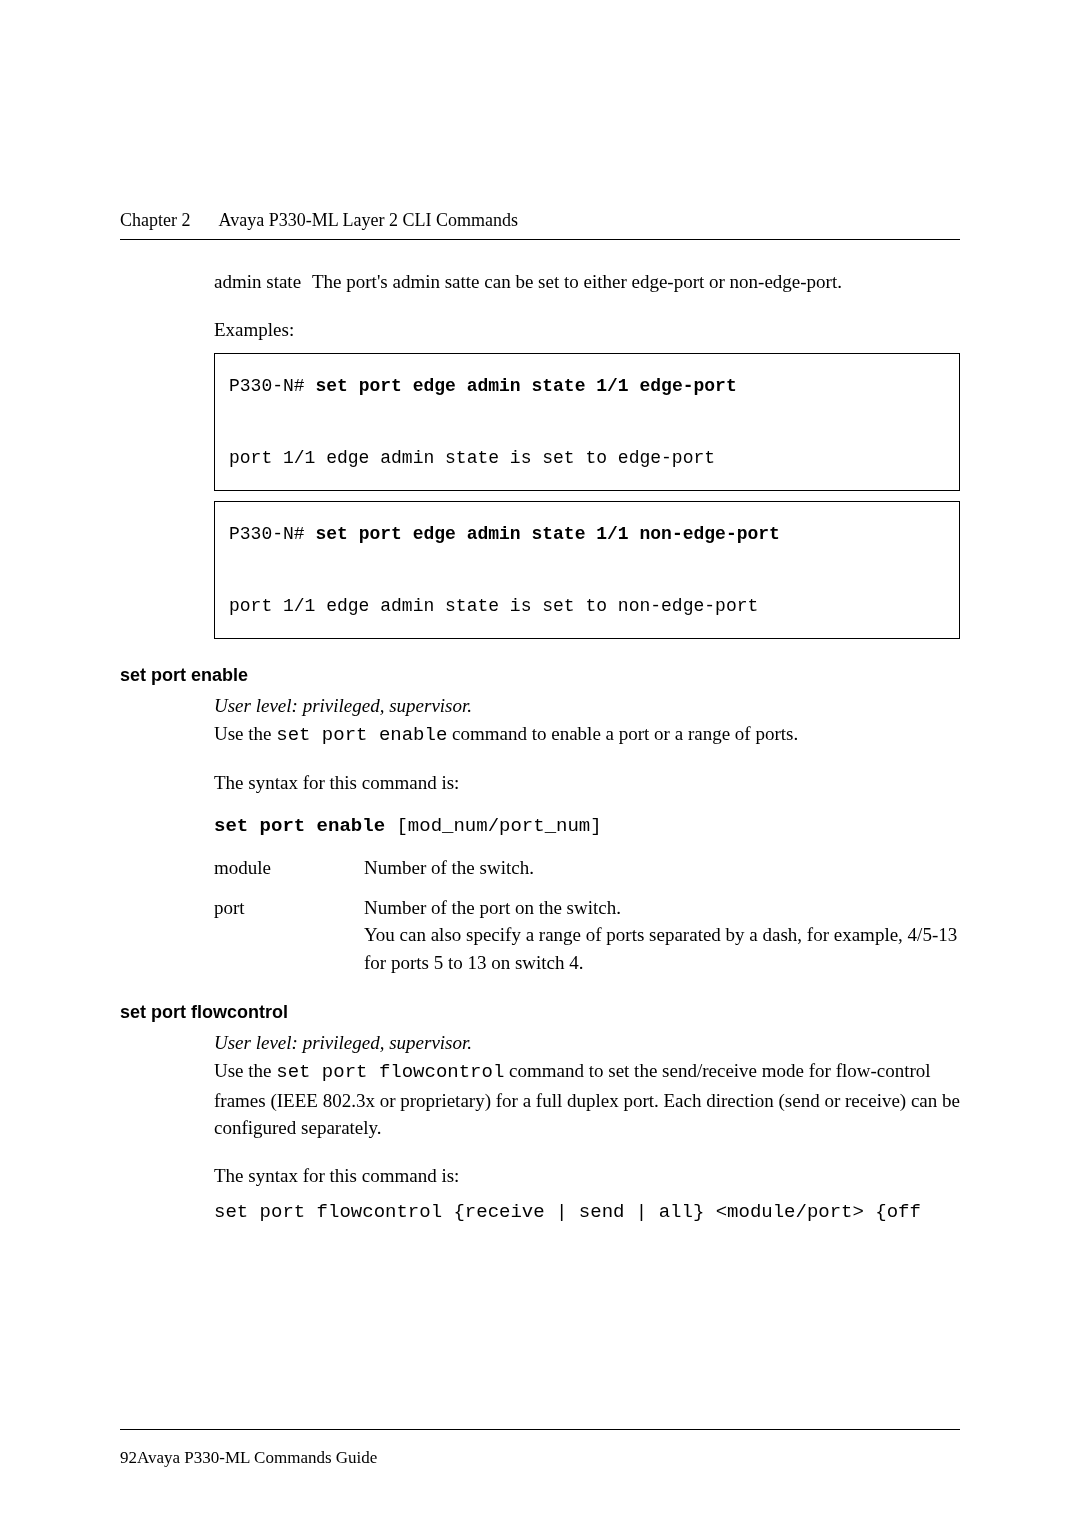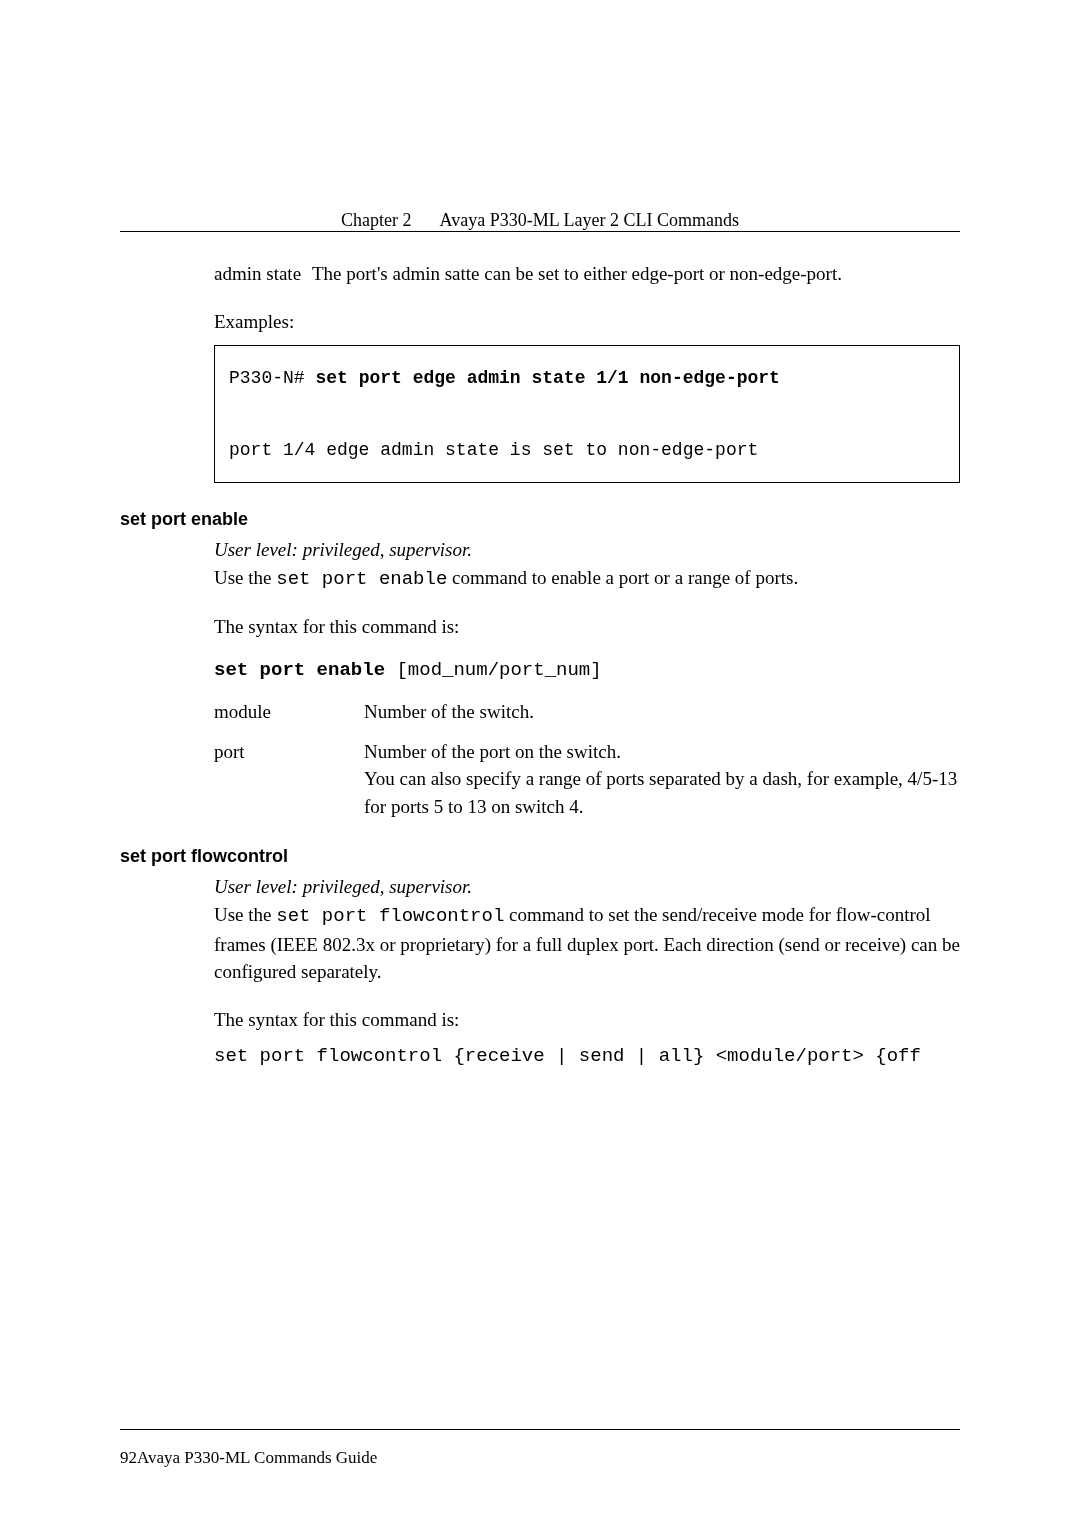--- a/index.html
+++ b/index.html
@@ -7,22 +7,22 @@
       width: 1080px;
       height: 1528px;
       background: #ffffff;
       font-family: "Palatino Linotype", "Book Antiqua", Palatino, serif;
       color: #000;
       position: relative;
       padding: 210px 120px 60px 120px;
     }
     .header-line {
       border-bottom: 1px solid #000;
+      padding-bottom: 8px;
       margin-bottom: 28px;
-      text-align: center;
     }
     .chapter-label {
       font-size: 18px;
     }
     .chapter-title {
       font-size: 18px;
       margin-left: 24px;
     }
     .content {
       padding-left: 94px;
@@ -105,24 +105,27 @@
 
 <div class="content">
 
   <div class="param-row">
     <div class="param-label">admin state</div>
     <div class="param-desc">The port's admin satte can be set to either edge-port or non-edge-port.</div>
   </div>
 
   <div class="para">Examples:</div>
 
+  <div class="code-box"><span class="prompt">P330-N# </span><span class="bold">set port edge admin state 1/1 edge-port</span>
+
+<span>port 1/1 edge admin state is set to edge-port</span></div>
 
   <div class="code-box"><span class="prompt">P330-N# </span><span class="bold">set port edge admin state 1/1 non-edge-port</span>
 
-<span>port 1/4 edge admin state is set to non-edge-port</span></div>
+<span>port 1/1 edge admin state is set to non-edge-port</span></div>
 
 </div>
 
 <div class="section-heading">set port enable</div>
 
 <div class="content">
   <div class="italic">User level: privileged, supervisor.</div>
   <div>
     <span>Use the </span><span class="mono">set port enable</span><span> command to enable a port or a range of ports.</span>
   </div>

